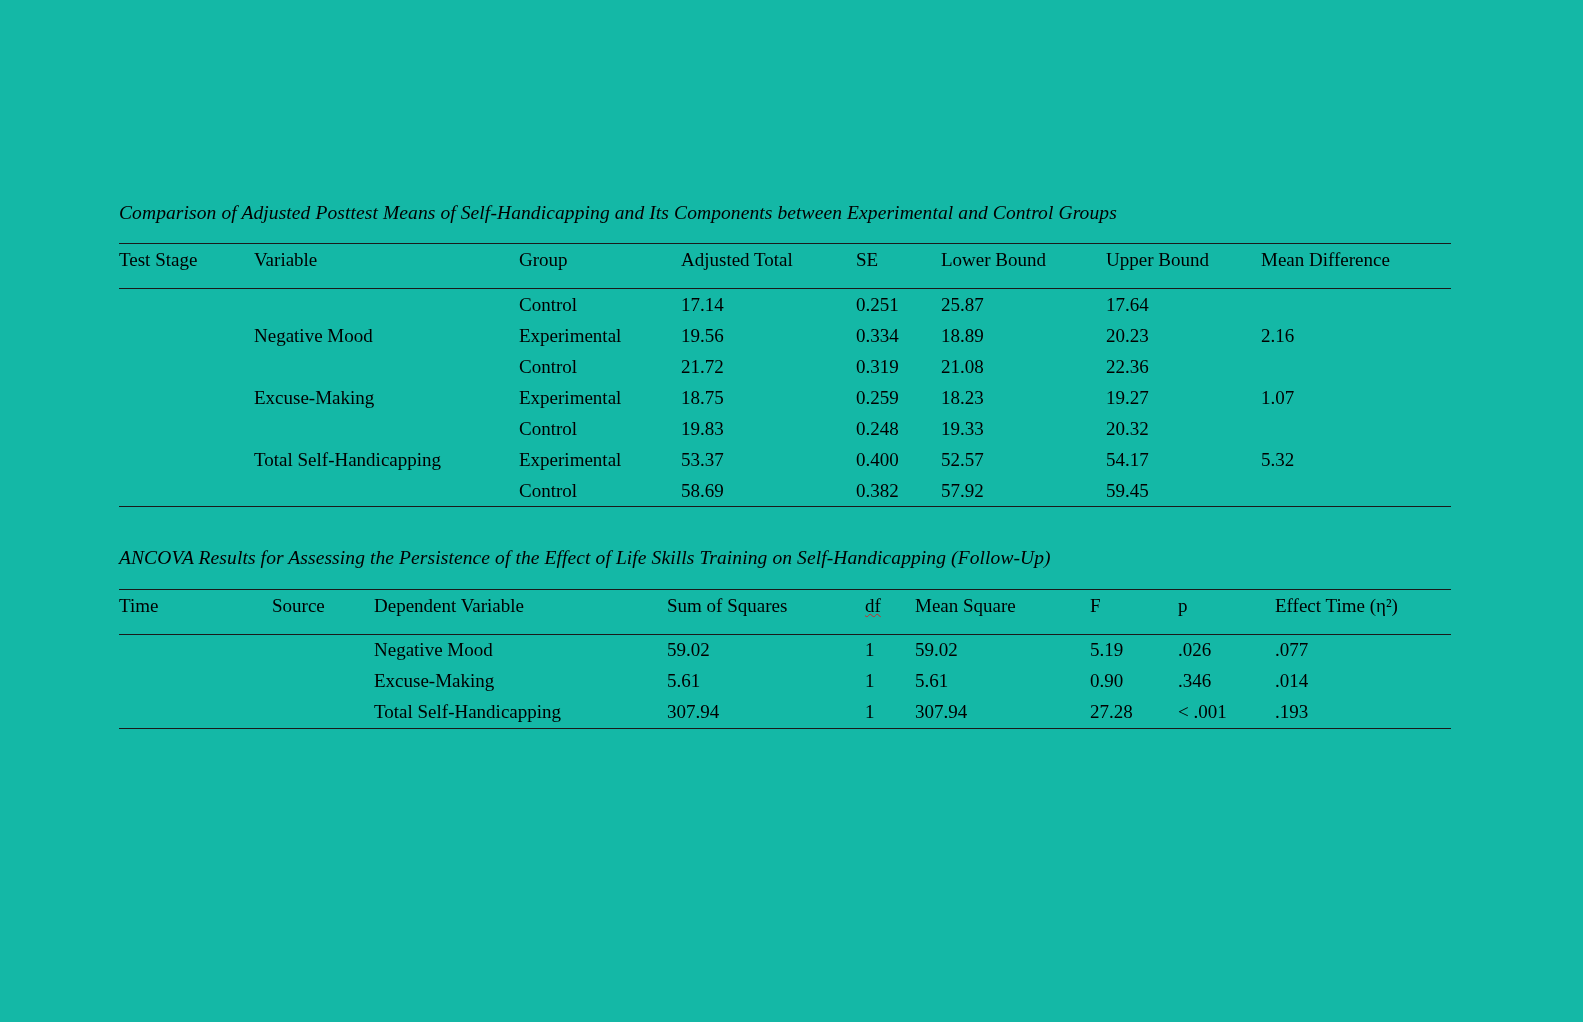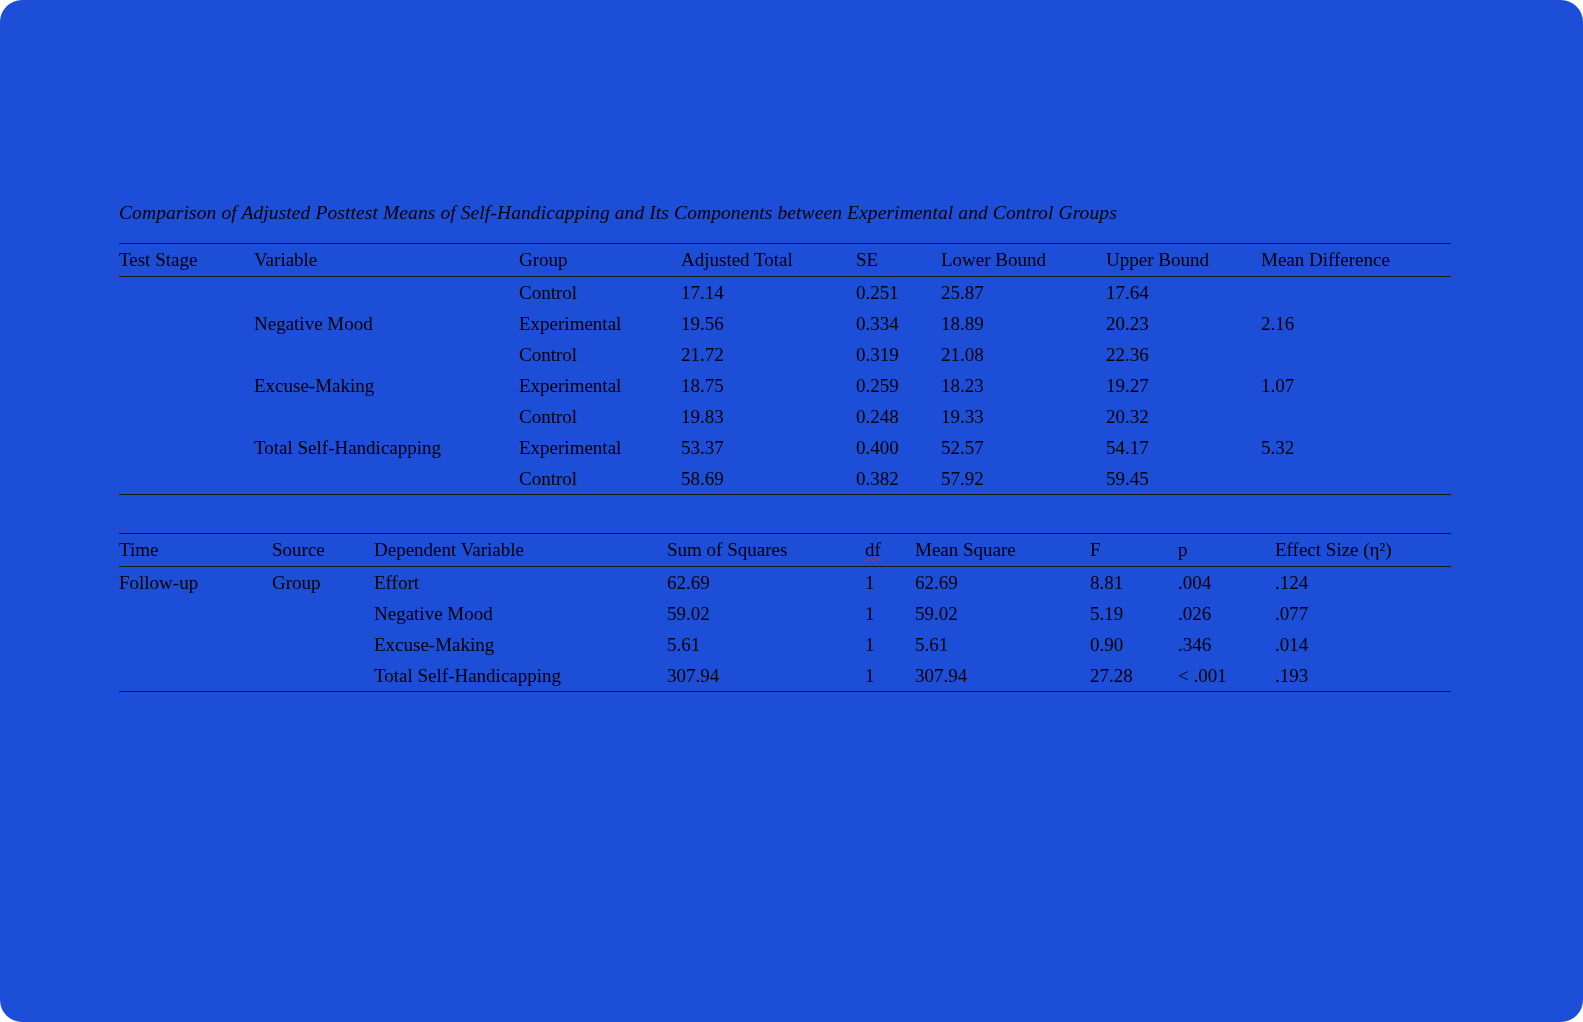--- a/index.html
+++ b/index.html
@@ -14,22 +14,21 @@
     color: #000000;
     position: relative;
     overflow: hidden;
   }
   .page {
     position: absolute;
     left: 0;
     top: 0;
     width: 1583px;
     height: 1022px;
-    background: #1d4ed8;
-    border-radius: 22px;
+    background: #14b8a6;
   }
   .doc-body {
     position: absolute;
     left: 119px;
     top: 200px;
     width: 1332px;
   }
   .table-caption {
     font-style: italic;
     font-size: 19.5px;
@@ -40,21 +39,21 @@
   }
   table.apa {
     border-collapse: collapse;
     width: 1332px;
     table-layout: fixed;
     font-size: 19px;
   }
   table.apa thead th {
     font-weight: normal;
     text-align: left;
-    padding: 5px 0 5px 0;
+    padding: 5px 0 17px 0;
     border-top: 1.3px solid #1a1a1a;
     border-bottom: 1.3px solid #1a1a1a;
     vertical-align: bottom;
     white-space: nowrap;
   }
   table.apa tbody td {
     text-align: left;
     padding: 4.5px 0 4.5px 0;
     vertical-align: top;
     white-space: nowrap;
@@ -191,20 +190,21 @@
           <td>0.382</td>
           <td>57.92</td>
           <td>59.45</td>
           <td></td>
         </tr>
       </tbody>
     </table>
 
     <div class="sp-gap"></div>
 
+    <div class="table-caption">ANCOVA Results for Assessing the Persistence of the Effect of Life Skills Training on Self-Handicapping (Follow-Up)</div>
 
     <table class="apa t2">
       <colgroup>
         <col class="d0">
           <col class="d1">
           <col class="d2">
           <col class="d3">
           <col class="d4">
           <col class="d5">
           <col class="d6">
@@ -214,35 +214,24 @@
       <thead>
         <tr>
           <th>Time</th>
           <th>Source</th>
           <th>Dependent Variable</th>
           <th>Sum of Squares</th>
           <th class="underline-squiggle">df</th>
           <th>Mean Square</th>
           <th>F</th>
           <th>p</th>
-          <th>Effect Size (η²)</th>
+          <th>Effect Time (η²)</th>
         </tr>
       </thead>
       <tbody>
-        <tr>
-          <td>Follow-up</td>
-          <td>Group</td>
-          <td>Effort</td>
-          <td>62.69</td>
-          <td>1</td>
-          <td>62.69</td>
-          <td>8.81</td>
-          <td>.004</td>
-          <td>.124</td>
-        </tr>
         <tr>
           <td></td>
           <td></td>
           <td>Negative Mood</td>
           <td>59.02</td>
           <td>1</td>
           <td>59.02</td>
           <td>5.19</td>
           <td>.026</td>
           <td>.077</td>

